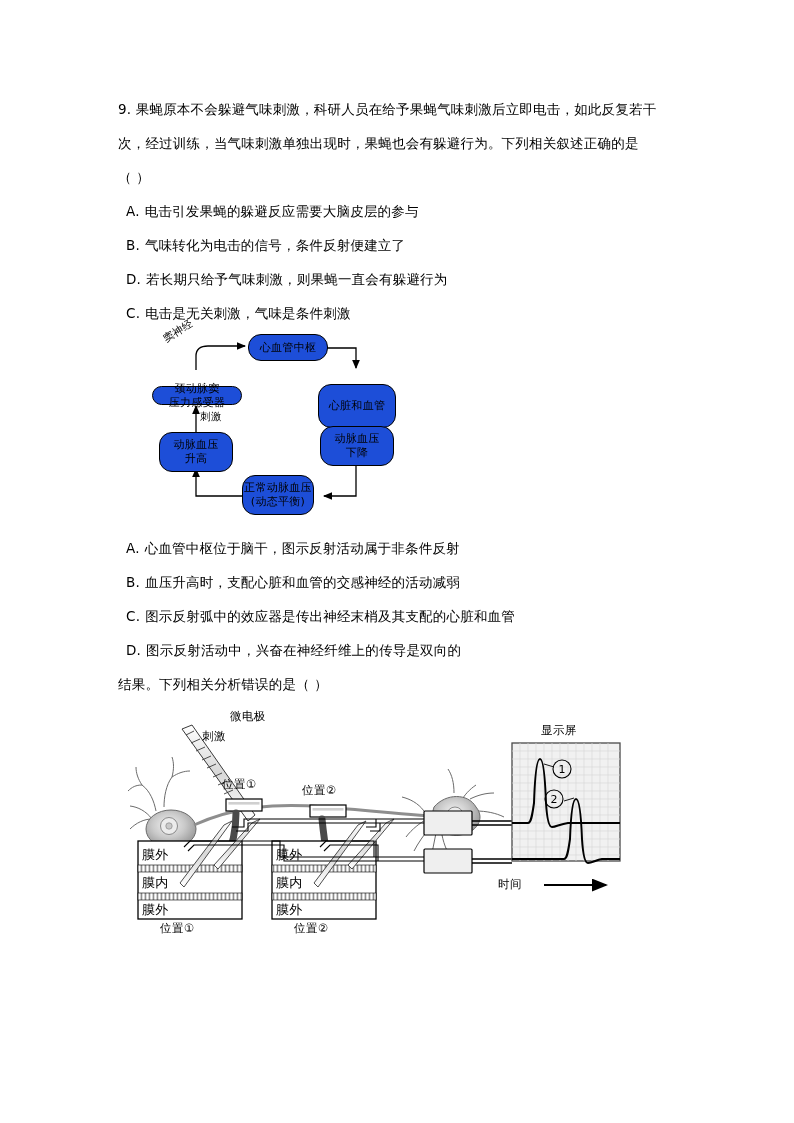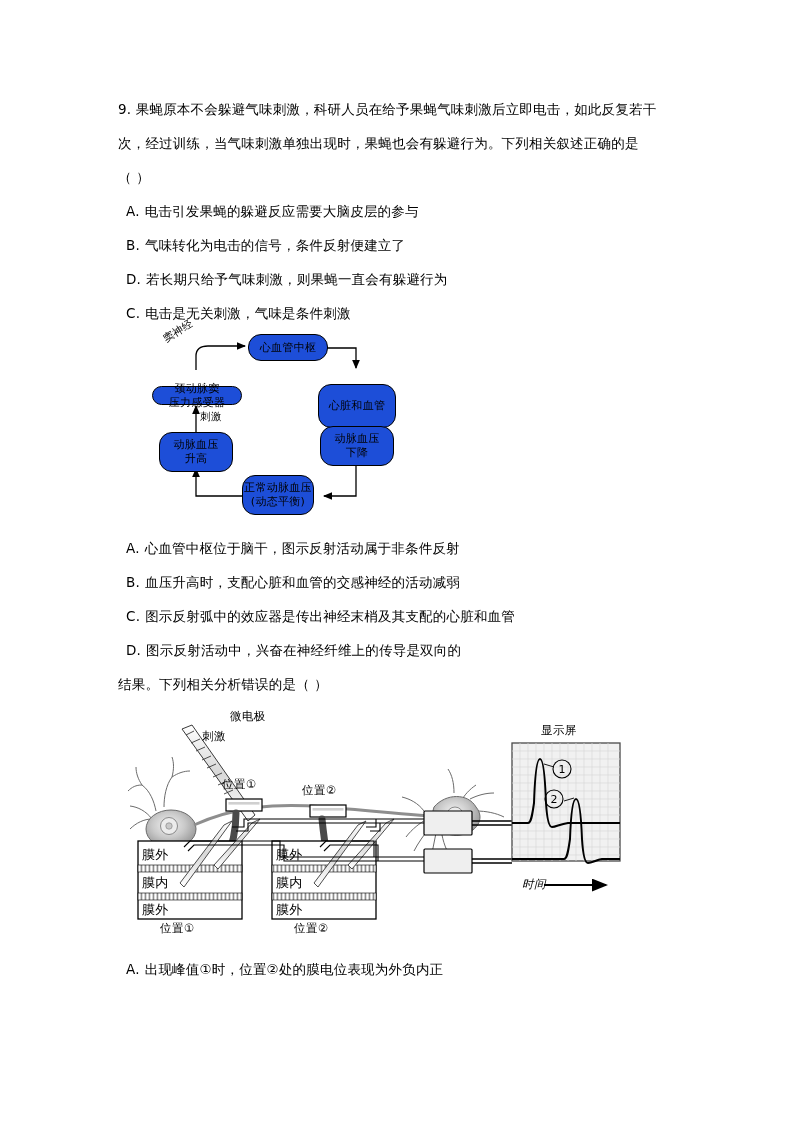--- a/index.html
+++ b/index.html
@@ -334,33 +334,30 @@
           </g>
 
           <line x1="420" y1="178" x2="482" y2="178" stroke="#000" stroke-width="2" marker-end="url(#ah2)"></line>
         </svg>
 
         <div class="f11label" style="left:62px; top:2px;margin-left:44px;">微电极</div>
         <div class="f11label" style="left:78px; top:22px;">刺激</div>
         <div class="f11label" style="left:98px; top:70px;">位置①</div>
         <div class="f11label" style="left:178px; top:76px;">位置②</div>
         <div class="f11label" style="left:408px; top:16px;margin-left:9px;">显示屏</div>
-        <div class="f11label" style="left:398px; top:170px;font-style:italic;">时间</div>
+        <div class="f11label" style="left:374px; top:170px;">时间</div>
 
         <div class="memlabel" style="left:18px; top:139px;">膜外</div>
         <div class="memlabel" style="left:18px; top:167px;">膜内</div>
         <div class="memlabel" style="left:18px; top:194px;">膜外</div>
 
         <div class="memlabel" style="left:152px; top:139px;">膜外</div>
         <div class="memlabel" style="left:152px; top:167px;">膜内</div>
         <div class="memlabel" style="left:152px; top:194px;">膜外</div>
 
         <div class="f11label" style="left:36px;  top:214px;">位置①</div>
         <div class="f11label" style="left:170px; top:214px;">位置②</div>
       </div>
 
-      <div class="opt">
-        <span class="lab">A.</span><span>出现峰值①时，位置②处的膜电位表现为外负内正</span>
-      </div>
     </div>
 
   </div>
 </div>
 
 </body></html>

